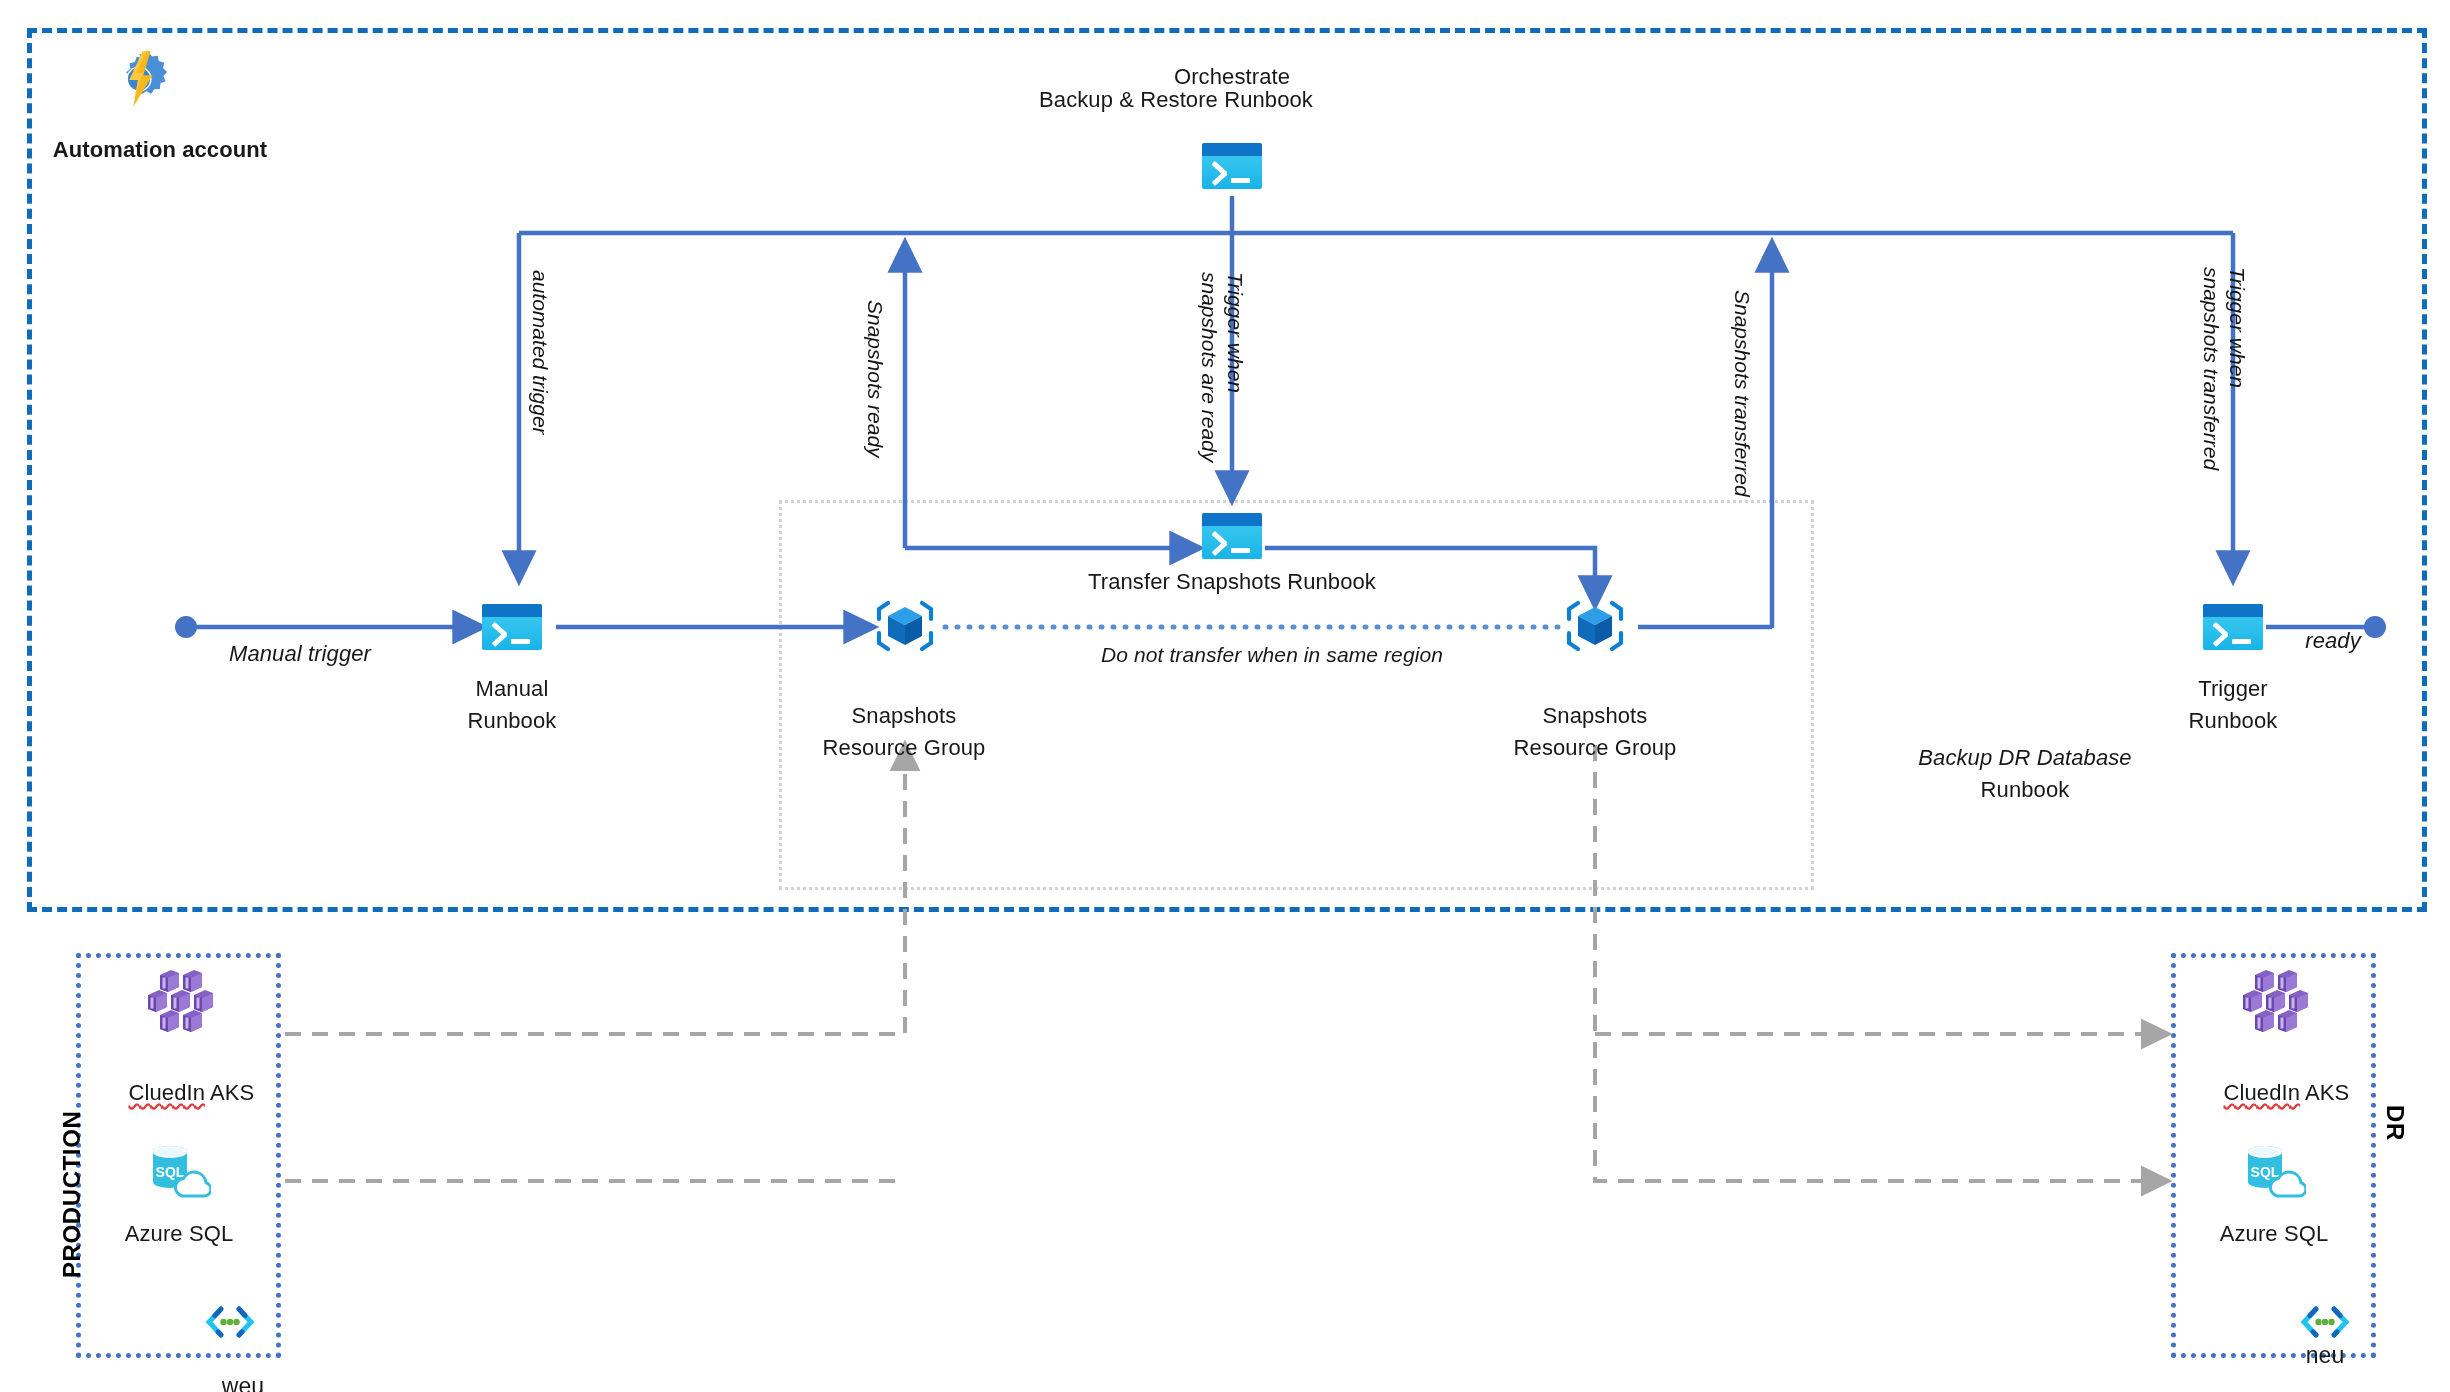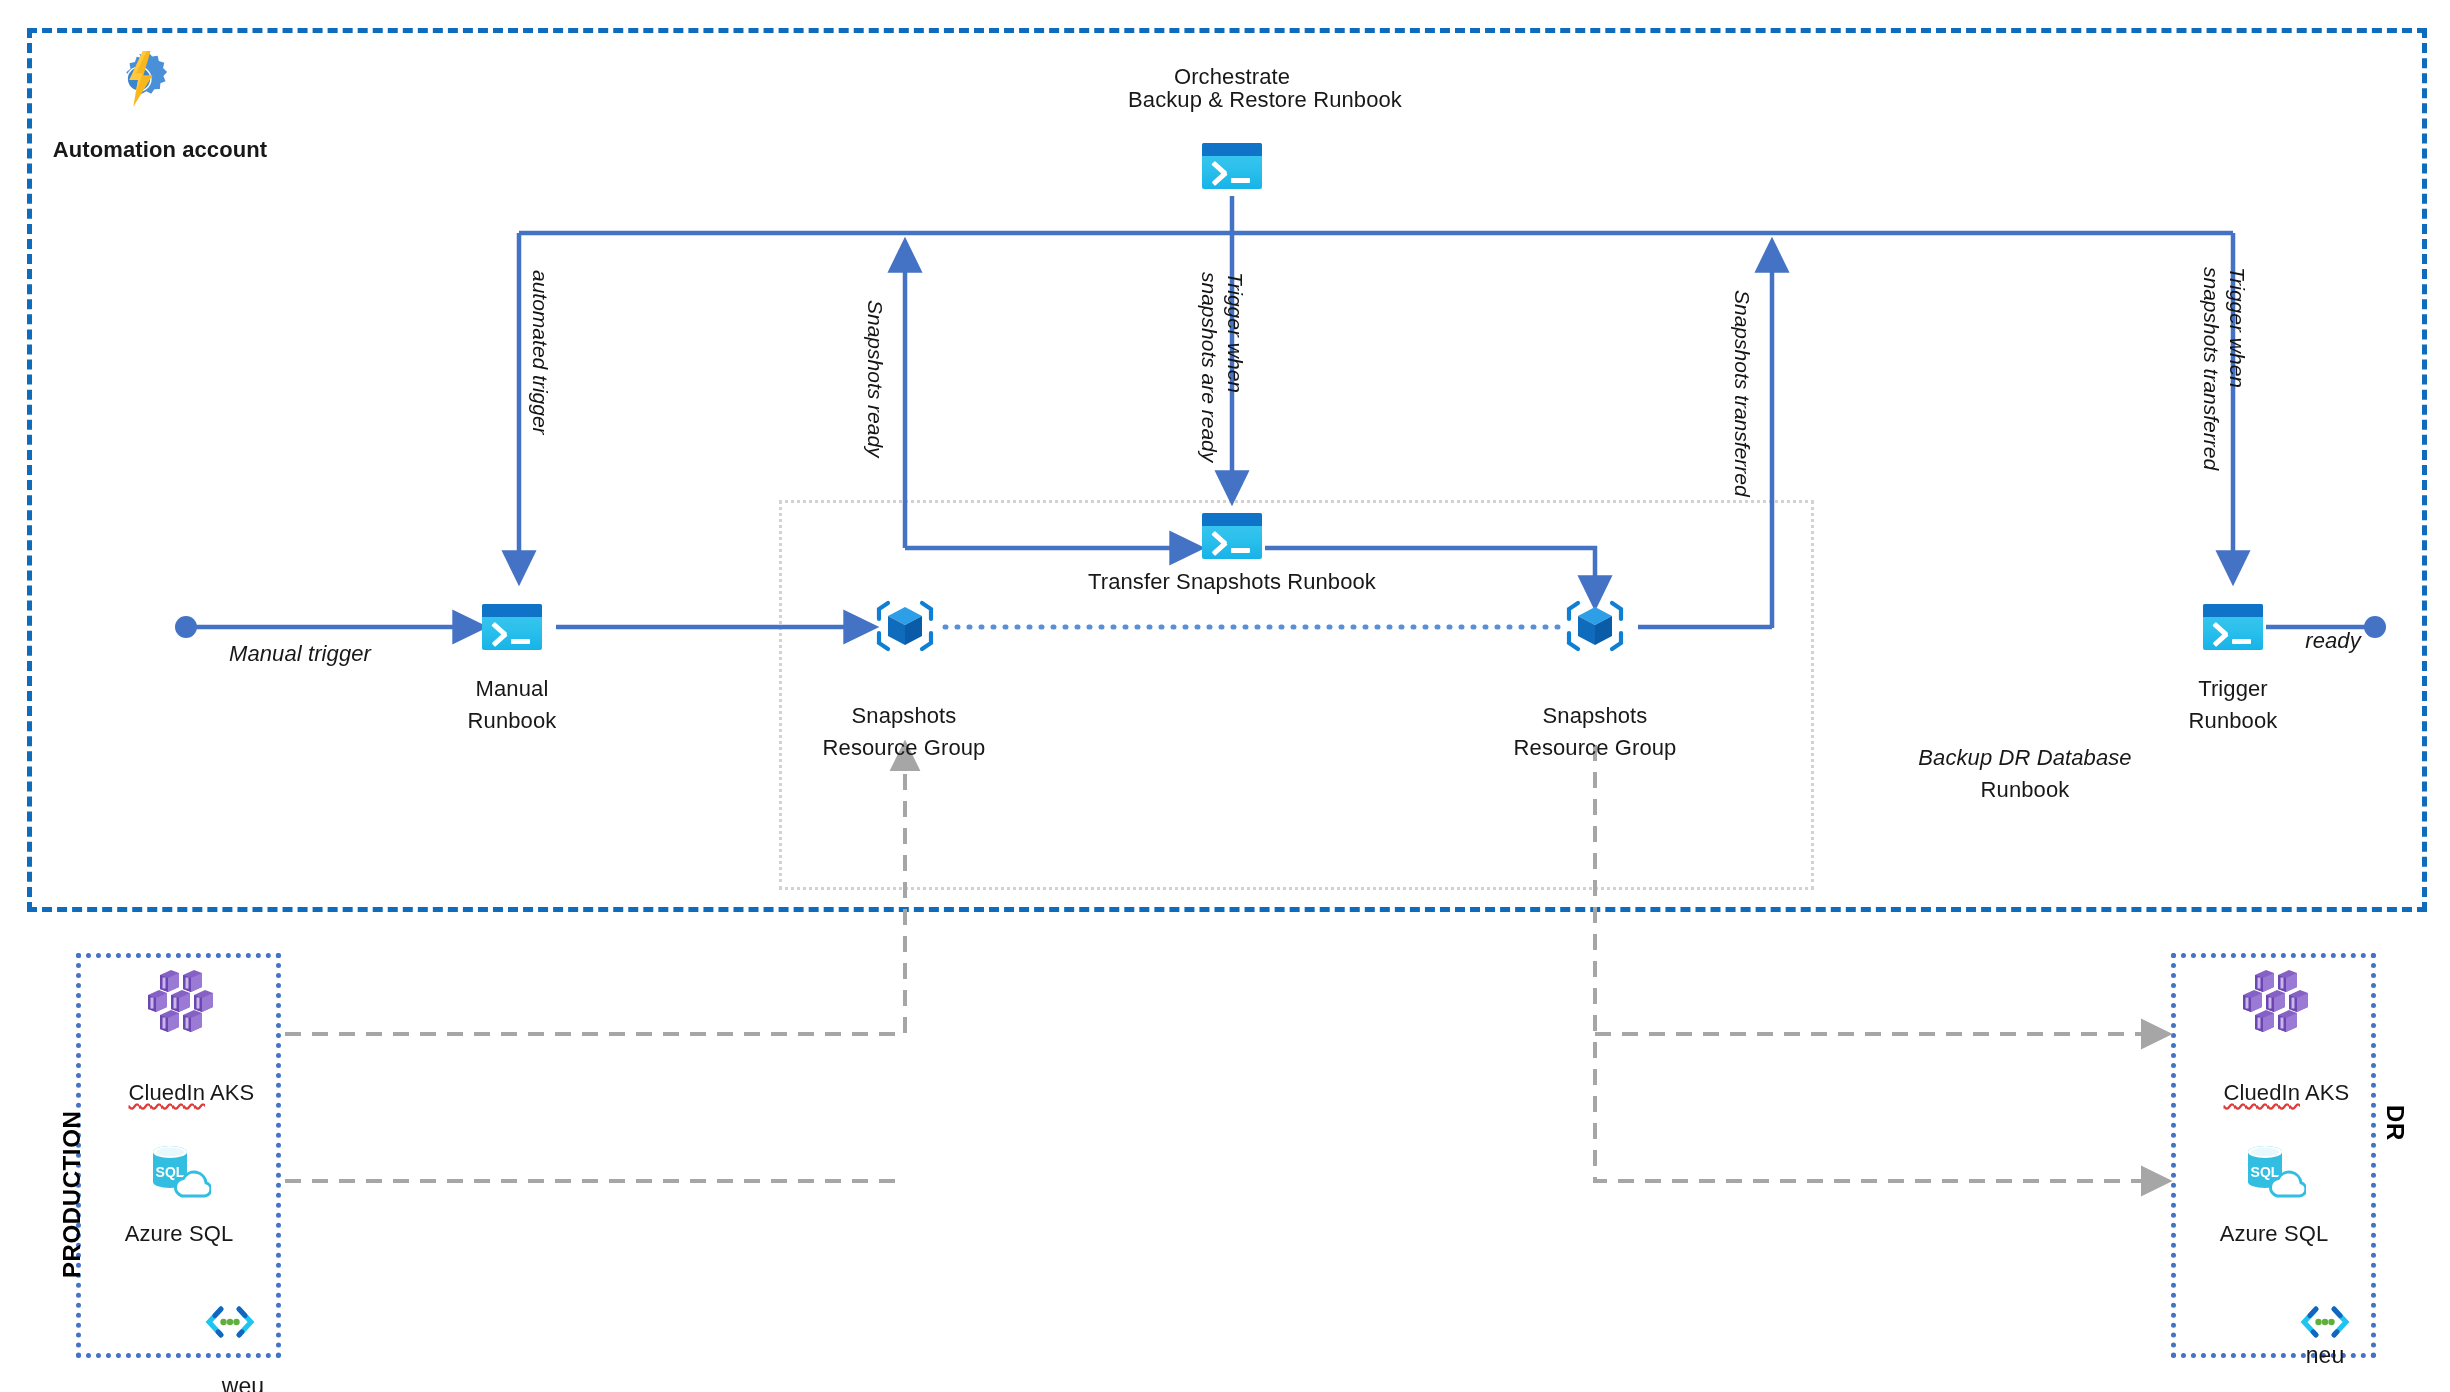--- a/index.html
+++ b/index.html
@@ -150,21 +150,21 @@
                -5.2-2.4 2.4-5.2-3.6-4.4 4.4-3.7-1.0-5.6 5.6-1.3 1.8-5.5 5.5 1.2z" fill="#4A90D9"></path>
       <circle cx="32" cy="32" r="13" fill="#ffffff"></circle>
       <circle cx="32" cy="32" r="11.5" fill="#3C86CE"></circle>
       <path d="M36 3 L22 33 h9 l-5 28 L46 28 h-9.5 L44 3 z" fill="#F8B71C"></path>
       <path d="M36 3 L22 33 h9 l-3 16 L36 26 h-7 L40 3 z" fill="#FFC83D"></path>
     </svg>
   </div>
   <div class="abs lbl" style="left:0px; top:134px; width:320px;font-weight:bold;">Automation account</div>
 
   <div class="abs lbl" style="left:1032px; top:61px; width:400px;">Orchestrate</div>
-  <div class="abs lbl" style="left:1065px; top:84px; width:400px;">Backup &amp; Restore Runbook</div>
+  <div class="abs lbl" style="left:976px; top:84px; width:400px;">Backup &amp; Restore Runbook</div>
   <div class="abs runbook" style="left:1202px; top:143px;">
     <div class="bar"></div>
     <div class="glyph">
         <i class="gt1"></i>
         <i class="gt2"></i>
         <i class="us"></i>
       </div>
   </div>
 
   <div class="abs runbook" style="left:482px; top:604px;">
@@ -228,20 +228,21 @@
         <i class="us"></i>
       </div>
   </div>
   <div class="abs lbl" style="left:2113px; top:673px; width:240px;">Trigger</div>
   <div class="abs lbl" style="left:2113px; top:705px; width:240px;">Runbook</div>
 
   <div class="abs lbl" style="left:1860px; top:742px; width:330px;font-style:italic;">Backup DR Database</div>
   <div class="abs lbl" style="left:1860px; top:774px; width:330px;">Runbook</div>
 
   <div class="abs lbl lbl-it" style="left:190px; top:638px; width:220px; text-align:center;">Manual trigger</div>
+  <div class="abs lbl lbl-it" style="left:1032px; top:639px; width:480px; text-align:center; font-size:21px;">Do not transfer when in same region</div>
   <div class="abs lbl lbl-it" style="left:2268px; top:625px; width:130px; text-align:center;">ready</div>
 
   <div class="abs" style="left:553px; top:270px;">
     <div class="vert-label">automated trigger</div>
   </div>
 
   <div class="abs" style="left:888px; top:300px;">
     <div class="vert-label">Snapshots ready</div>
   </div>
 

